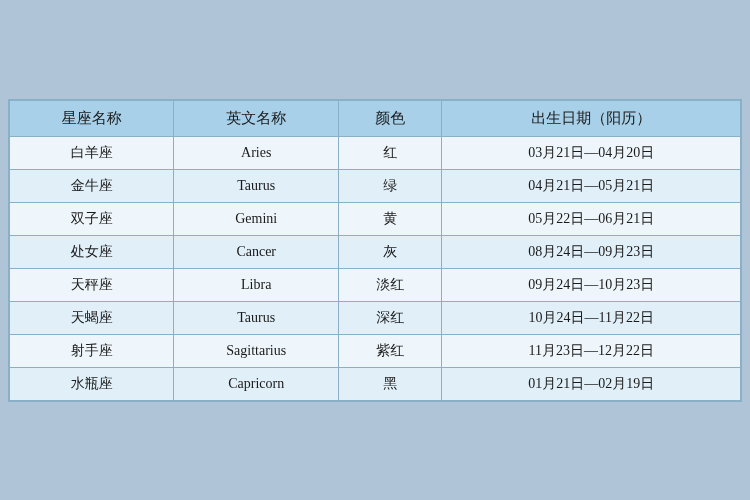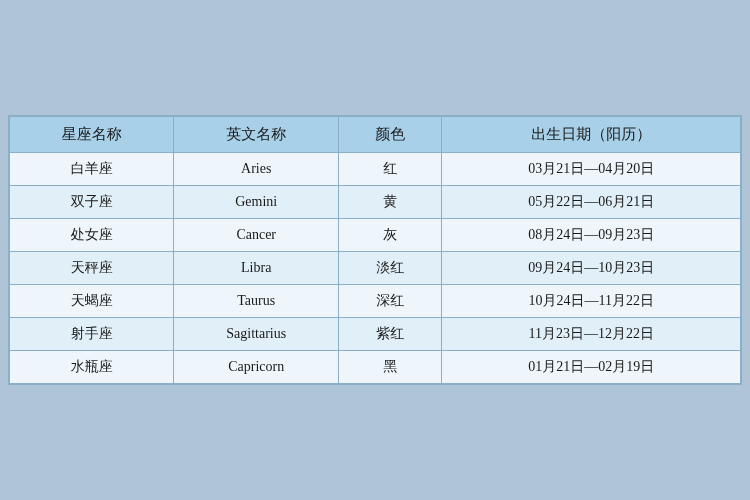--- a/index.html
+++ b/index.html
@@ -80,20 +80,26 @@
       </tr>
     </thead>
     <tbody id="table-body">
     <tr>
           <td>白羊座</td>
           <td>Aries</td>
           <td>红</td>
           <td>03月21日—04月20日</td>
         </tr>
         <tr>
+          <td>金牛座</td>
+          <td>Taurus</td>
+          <td>绿</td>
+          <td>04月21日—05月21日</td>
+        </tr>
+        <tr>
           <td>双子座</td>
           <td>Gemini</td>
           <td>黄</td>
           <td>05月22日—06月21日</td>
         </tr>
         <tr>
           <td>处女座</td>
           <td>Cancer</td>
           <td>灰</td>
           <td>08月24日—09月23日</td>

